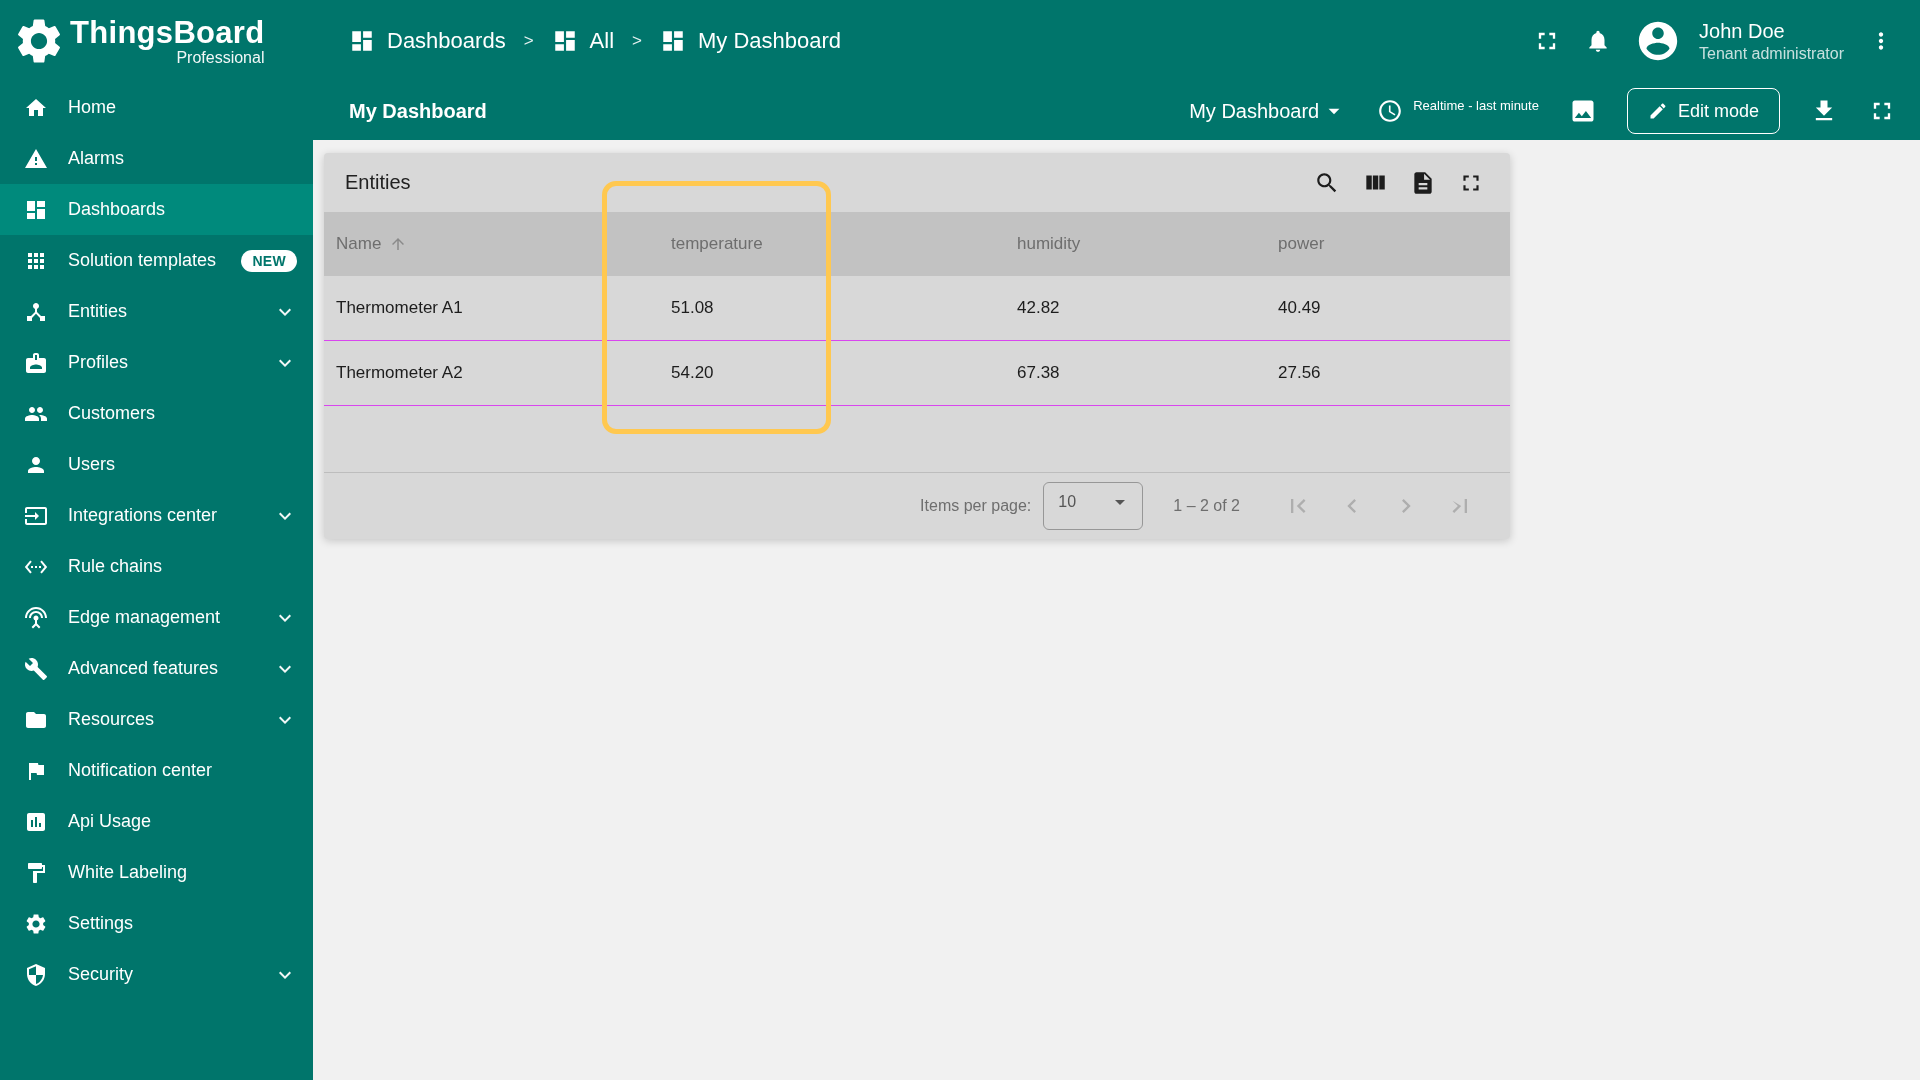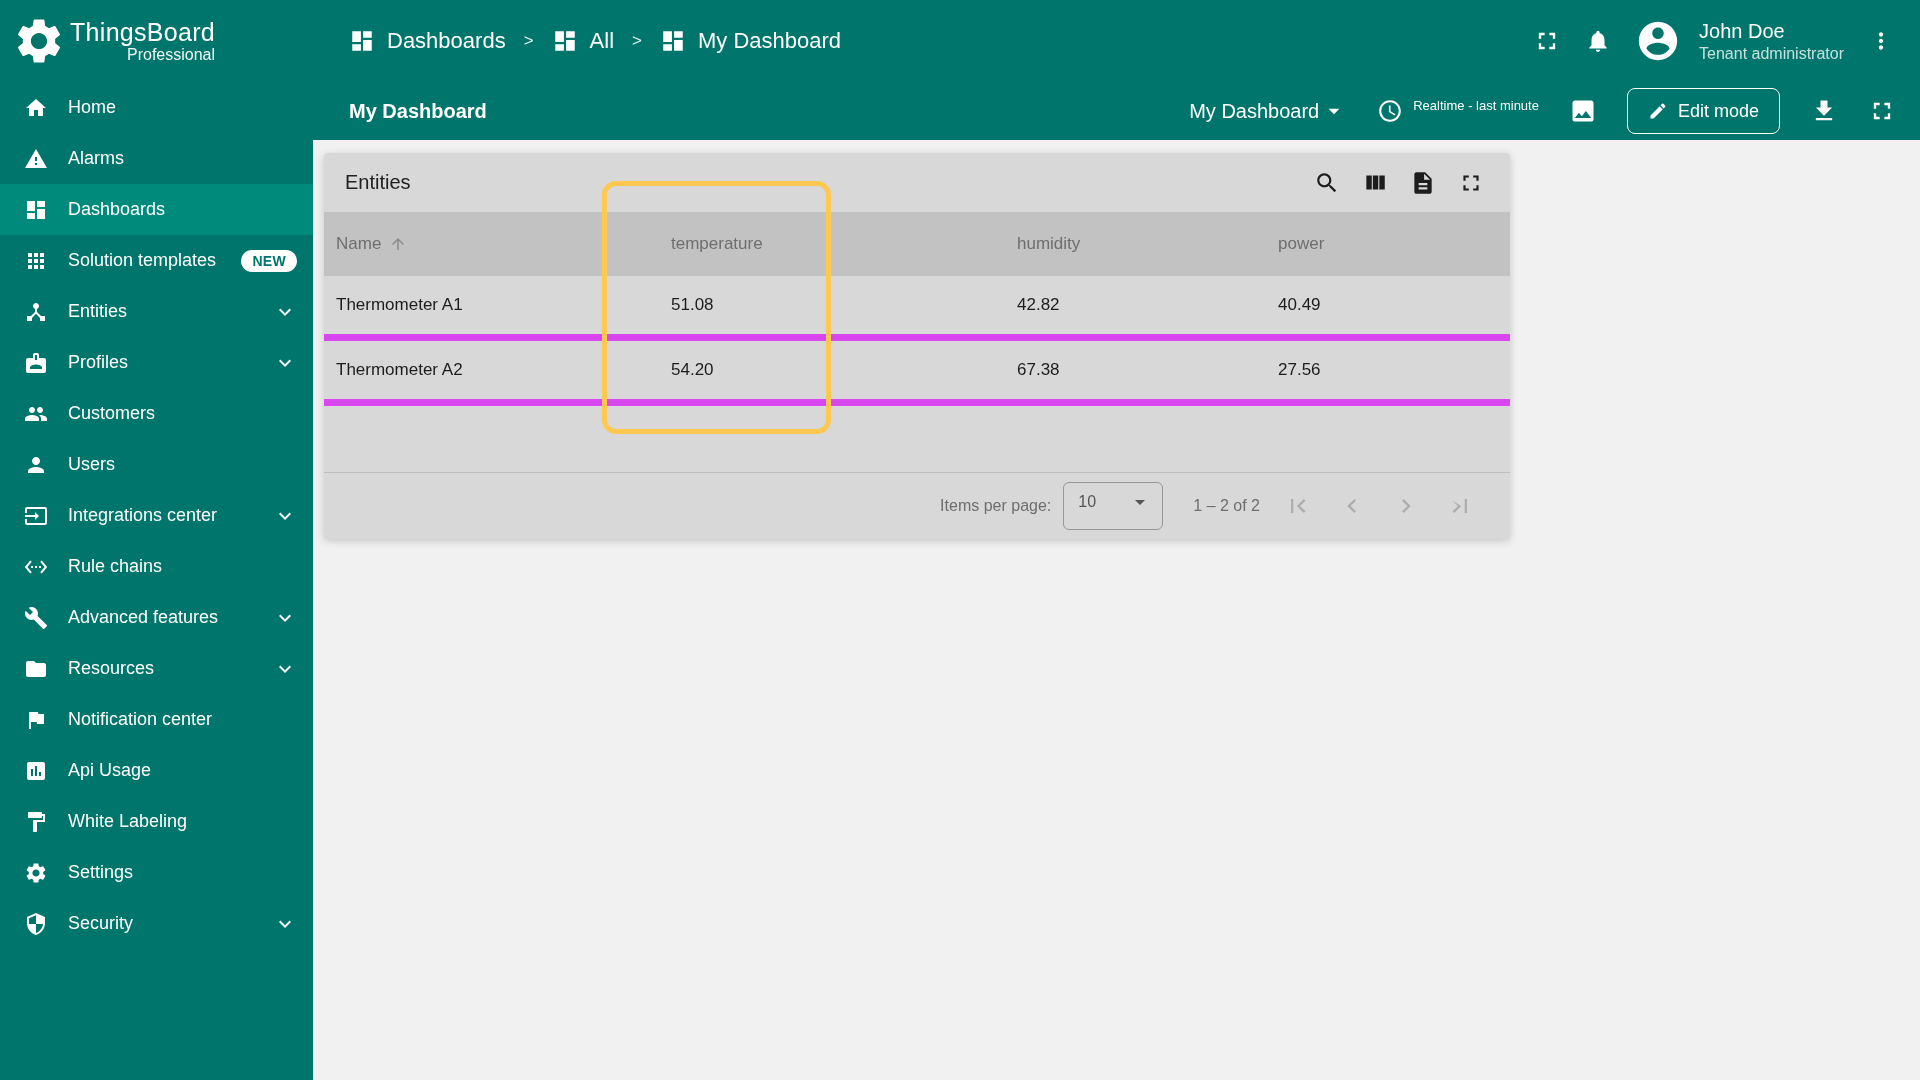--- a/index.html
+++ b/index.html
@@ -16,21 +16,21 @@
   .svg-icon{display:inline-block;flex:none}
   .svg-icon svg{display:block;width:100%;height:100%;fill:currentColor}.i20{width:20px;height:20px}.i24{width:24px;height:24px}
   .i26{width:26px;height:26px}.i28{width:28px;height:28px}.i46{width:46px;height:46px}.i54{width:54px;height:54px}
 
   .app{display:flex;width:100%;height:100%}
 
   
   .sidebar{width:313px;flex:none;background:var(--teal);color:#fff;display:flex;flex-direction:column}
   .logo{height:82px;display:flex;align-items:center;padding:0 10px 0 12px;gap:4px;cursor:pointer}
   .logo-text{display:flex;flex-direction:column}
-  .logo-title{font-size:25px;font-weight:400;letter-spacing:.3px;line-height:1.1}
+  .logo-title{font-size:31px;font-weight:700;letter-spacing:.3px;line-height:1.1}
   .logo-sub{font-size:16px;text-align:right;line-height:1;opacity:.95}
   .nav{flex:1;display:flex;flex-direction:column}
   .nav-item{height:51px;flex:none;display:flex;align-items:center;gap:20px;padding:0 16px 0 24px;
             font-size:18px;font-weight:500;cursor:pointer;white-space:nowrap}
   .nav-item.active{background:var(--teal-active)}
   .nav-label{overflow:hidden;text-overflow:ellipsis}
   .nav-badge{margin-left:auto;background:#fff;color:var(--teal);font-size:14px;font-weight:700;
              padding:3px 11px;border-radius:12px;letter-spacing:.3px}
   .nav-chevron{width:24px;height:24px;margin-left:auto;opacity:.95}
 
@@ -65,29 +65,29 @@
           box-shadow:0 2px 8px rgba(0,0,0,.18);display:flex;flex-direction:column;overflow:hidden}
   .widget-head{height:59px;flex:none;display:flex;align-items:center;justify-content:space-between;
                padding:0 26px 0 21px}
   .widget-title{font-size:20px;color:#212121}
   .widget-actions{display:flex;align-items:center;gap:22px;color:#1d1d1d}
 
   .tgrid{display:grid;grid-template-columns:335px 346px 261px 1fr;align-items:center;padding:0 12px}
   .t-head{height:64px;flex:none;background:var(--thead-bg);color:#6e6e6e;font-size:17px;font-weight:500}
   .th{display:flex;align-items:center;gap:8px;cursor:pointer}
   .sort-icon{width:18px;height:18px;color:#8a8a8a}
-  .tr{height:65px;flex:none;border-bottom:7px solid #d946ef;color:#1d1d1d;font-size:17px;cursor:pointer}
+  .tr{height:65px;flex:none;border-bottom:1px solid #d946ef;color:#1d1d1d;font-size:17px;cursor:pointer}
   .t-filler{flex:1}
   .t-foot{height:67px;flex:none;border-top:1px solid #bdbdbd;display:flex;align-items:center;
           justify-content:flex-end;color:#6e6e6e;font-size:16px;padding-right:36px}
   .page-size{display:flex;align-items:center;justify-content:space-between;width:100px;height:48px;
              border:1px solid #979797;border-radius:6px;margin:0 30px 0 12px;padding:0 10px 8px 14px;
              color:#555;cursor:pointer}
   .page-size .svg-icon{color:#555}
-  .range{margin-right:24px}
+  .range{margin-right:44px}
   .pager{display:flex;align-items:center;gap:26px;color:#aeaeae}
   .pager .svg-icon{width:28px;height:28px;cursor:pointer}
 
   
   .highlight{position:absolute;left:602px;top:181px;width:229px;height:253px;border:5px solid var(--highlight);
              border-radius:14px;pointer-events:none;z-index:5}
 </style>
 </head>
 <body>
 
@@ -198,20 +198,33 @@
           <span class="svg-icon i24">
             <svg viewBox="0 0 24 24">
               <path d="M7.77 6.76L6.23 5.48.82 12l5.41 6.52 1.54-1.28L3.42 12l4.35-5.24zM7 13h2v-2H7v2zm10-2h-2v2h2v-2zm-6 2h2v-2h-2v2zm6.77-7.52l-1.54 1.28L20.58 12l-4.35 5.24 1.54 1.28L23.18 12l-5.41-6.52z"></path>
             </svg>
           </span>
           <span class="nav-label">Rule chains</span>
         </div>
         <div class="nav-item">
           <span class="svg-icon i24">
             <svg viewBox="0 0 24 24">
+              <path d="M12 5c-3.87 0-7 3.13-7 7h2c0-2.76 2.24-5 5-5s5 2.24 5 5h2c0-3.87-3.13-7-7-7zm1 9.29c.88-.39 1.5-1.26 1.5-2.29 0-1.38-1.12-2.5-2.5-2.5S9.5 10.62 9.5 12c0 1.02.62 1.9 1.5 2.29v3.3L7.59 21 9 22.41l3-3 3 3L16.41 21 13 17.59v-3.3zM12 1C5.93 1 1 5.93 1 12h2c0-4.97 4.03-9 9-9s9 4.03 9 9h2c0-6.07-4.93-11-11-11z"></path>
+            </svg>
+          </span>
+          <span class="nav-label">Edge management</span>
+          <span class="svg-icon nav-chevron i24">
+            <svg viewBox="0 0 24 24">
+              <path d="M7.41 8.59L12 13.17l4.59-4.58L18 10l-6 6-6-6 1.41-1.41z"></path>
+            </svg>
+          </span>
+        </div>
+        <div class="nav-item">
+          <span class="svg-icon i24">
+            <svg viewBox="0 0 24 24">
               <path d="M22.7 19l-9.1-9.1c.9-2.3.4-5-1.5-6.9-2-2-5-2.4-7.4-1.3L9 6 6 9 1.6 4.7C.4 7.1.9 10.1 2.9 12.1c1.9 1.9 4.6 2.4 6.9 1.5l9.1 9.1c.4.4 1 .4 1.4 0l2.3-2.3c.5-.4.5-1.1.1-1.4z"></path>
             </svg>
           </span>
           <span class="nav-label">Advanced features</span>
           <span class="svg-icon nav-chevron i24">
             <svg viewBox="0 0 24 24">
               <path d="M7.41 8.59L12 13.17l4.59-4.58L18 10l-6 6-6-6 1.41-1.41z"></path>
             </svg>
           </span>
         </div>

